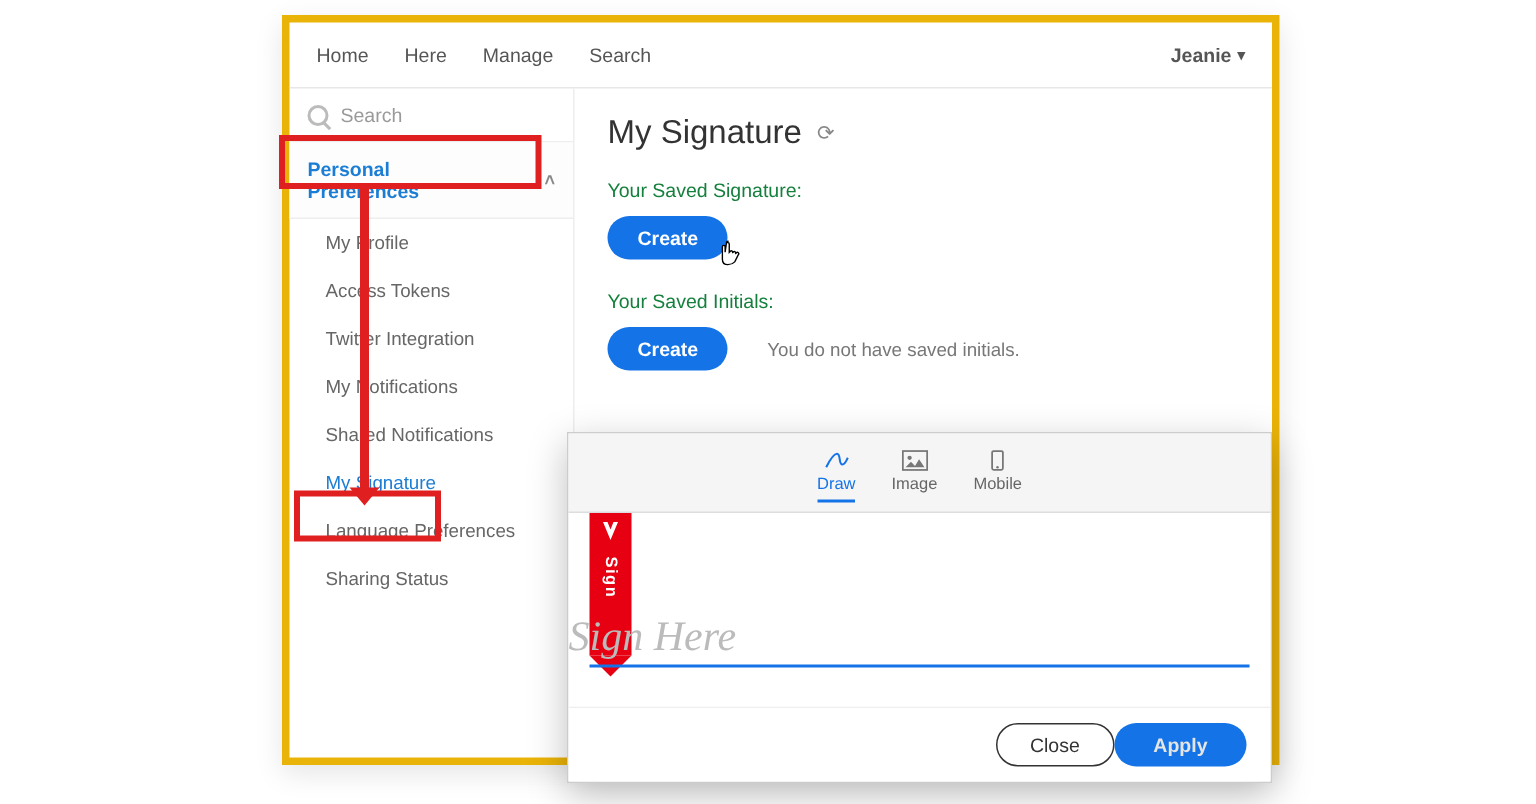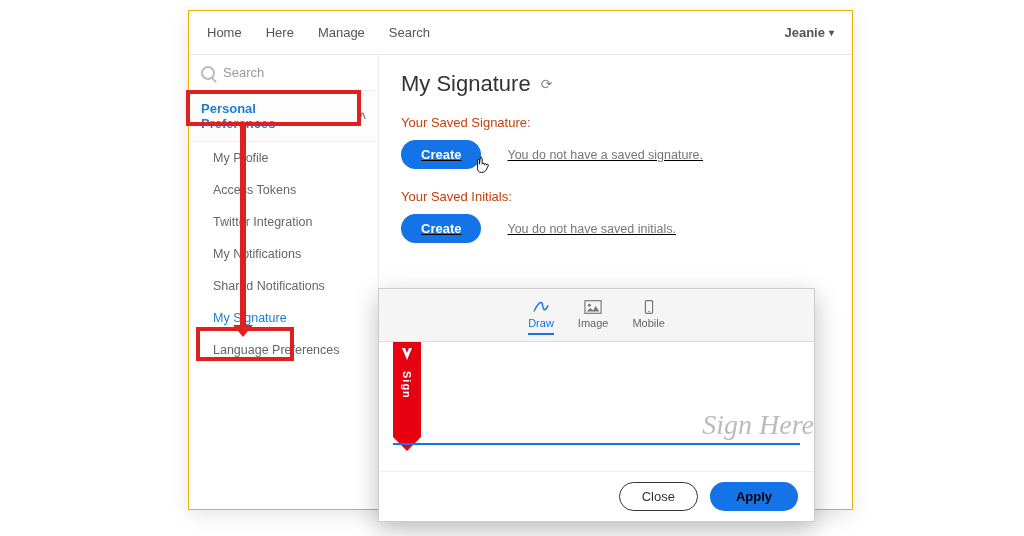--- a/index.html
+++ b/index.html
@@ -1,65 +1,65 @@
 <!DOCTYPE html>
 <html><head>
 <meta charset="utf-8">
 <style>
   * { box-sizing: border-box; margin: 0; padding: 0; font-family: -apple-system, BlinkMacSystemFont, "Segoe UI", Arial, sans-serif; }
   body { background: #fff; width: 1024px; height: 536px; position: relative; overflow: hidden; }
-  .app { position: absolute; left: 188px; top: 10px; width: 665px; height: 500px; background: #fff; border: 1px solid #eab308; box-shadow: 0 6px 18px rgba(0,0,0,0.1); }
+  .app { position: absolute; left: 188px; top: 10px; width: 665px; height: 500px; background: #fff; border: 5px solid #eab308; box-shadow: 0 6px 18px rgba(0,0,0,0.1); }
   .topnav { height: 44px; display: flex; align-items: center; padding: 0 18px; border-bottom: 1px solid #e7e7e7; font-size: 13px; color: #555; }
   .topnav .nav-item { margin-right: 24px; cursor: pointer; }
   .topnav .spacer { flex: 1; }
   .user { display: flex; align-items: center; cursor: pointer; font-weight: bold; }
   .user .caret { margin-left: 4px; font-size: 10px; }
   .body { display: flex; height: calc(100% - 44px); }
   .sidebar { width: 190px; border-right: 1px solid #eee; display: flex; flex-direction: column; }
   .search { display: flex; align-items: flex-end; padding: 10px 12px; color: #999; border-bottom: 1px solid #eee; font-size: 13px; }
   .search-icon { width: 14px; height: 14px; border: 2px solid #bbb; border-radius: 50%; position: relative; margin-right: 8px; }
   .search-icon::after { content:""; position: absolute; width: 6px; height: 2px; background: #bbb; bottom: -3px; right: -4px; transform: rotate(45deg); }
   .section-header { display: flex; align-items: center; justify-content: space-between; padding: 10px 12px; font-size: 13px; font-weight: 600; color: #1b7dd4; cursor: pointer; background: #fdfdfd; border-bottom: 1px solid #eee; gap: 33px; }
   .section-header .chev { color: #888; font-size: 12px; }
   .side-items { display: flex; flex-direction: column; }
   .side-item { padding: 9px 12px 9px 24px; font-size: 12.5px; color: #666; cursor: pointer; }
   .side-item.active { color: #1b7dd4; }
   .main { flex: 1; padding: 16px 22px; }
   .page-title { font-size: 22px; font-weight: 300; color: #333; display: flex; align-items: center; margin-bottom: 18px; }
   .refresh-icon { margin-left: 10px; font-size: 14px; color: #888; cursor: pointer; }
-  .subhead { font-size: 13px; color: #c2410c; margin-bottom: 10px; }
-  .row { display: flex; align-items: center; margin-bottom: 20px; text-decoration: underline; }
+  .subhead { font-size: 13px; color: #15803d; margin-bottom: 10px; }
+  .row { display: flex; align-items: center; margin-bottom: 20px; }
   .btn-primary { background: #1473e6; color: #fff; border: none; border-radius: 16px; padding: 7px 20px; font-size: 13px; cursor: pointer; font-weight: 600; }
   .hint { font-size: 12.5px; color: #777; margin-left: 26px; }
   .cursor { position: absolute; width: 22px; height: 22px; left: 72px; top: 15px; pointer-events: none; }
   .cursor svg { width: 22px; height: 22px; }
 
   
   .red-box { position: absolute; border: 4px solid #e02020; pointer-events: none; }
   .box1 { left: 186px; top: 90px; width: 175px; height: 36px; }
   .box2 { left: 196px; top: 327px; width: 98px; height: 34px; }
   .red-arrow { position: absolute; left: 240px; top: 126px; width: 6px; height: 201px; background: #e02020; pointer-events: none; }
   .red-arrow::after { content:""; position:absolute; bottom:-10px; left:-7px; width:0; height:0; border-left:10px solid transparent; border-right:10px solid transparent; border-top:12px solid #e02020; }
 
   
-  .dialog { position: absolute; left: 378px; top: 288px; width: 437px; height: 234px; background: #fff; border: 1px solid #ccc; box-shadow: 0 8px 24px rgba(0,0,0,0.25); display: flex; flex-direction: column; }
+  .dialog { position: absolute; left: 378px; top: 288px; width: 470px; height: 234px; background: #fff; border: 1px solid #ccc; box-shadow: 0 8px 24px rgba(0,0,0,0.25); display: flex; flex-direction: column; }
   .dialog-tabs { display: flex; justify-content: center; gap: 24px; padding: 10px 0 6px; background: #f5f5f5; border-bottom: 1px solid #ddd; }
   .dtab { display: flex; flex-direction: column; align-items: center; font-size: 11px; color: #666; cursor: pointer; padding-bottom: 4px; }
   .dtab.active { color: #1473e6; border-bottom: 2px solid #1473e6; }
   .dtab .ticon { width: 18px; height: 16px; margin-bottom: 2px; display: flex; align-items: center; justify-content: center; }
   .draw-area { flex: 1; position: relative; background: #fff; }
   .sign-tag { position: absolute; left: 14px; top: 0; width: 28px; height: 95px; background: #e60012; color: #fff; display: flex; flex-direction: column; align-items: center; }
   .sign-tag::after { content:""; position:absolute; bottom:-14px; left:0; width:0; height:0; border-left:14px solid transparent; border-right:14px solid transparent; border-top:14px solid #e60012; }
   .adobe-icon { margin-top: 4px; font-size: 13px; }
   .sign-vert { writing-mode: vertical-rl; font-size: 11px; font-weight: 600; margin-top: 6px; letter-spacing: 1px; }
-  .sign-here { position: absolute; left: 0; right: 0; text-align: right; bottom: 30px; font-family: "Brush Script MT", cursive; font-size: 28px; color: #bbb; font-style: italic; pointer-events: none; }
+  .sign-here { position: absolute; left: 0; right: 0; text-align: left; bottom: 30px; font-family: "Brush Script MT", cursive; font-size: 28px; color: #bbb; font-style: italic; pointer-events: none; }
   .sign-line { position: absolute; left: 14px; right: 14px; bottom: 26px; height: 2px; background: #1473e6; }
-  .dialog-footer { display: flex; justify-content: flex-end; gap: 12px; padding: 10px 16px; background: #fff; border-top: 1px solid #eee; }
+  .dialog-footer { display: flex; justify-content: flex-end; padding: 10px 16px; background: #fff; border-top: 1px solid #eee; }
   .btn-outline { background: #fff; border: 1.5px solid #333; color: #333; border-radius: 16px; padding: 6px 22px; font-size: 13px; cursor: pointer; }
-  .btn-apply { background: #1473e6; color: #000000; border: none; border-radius: 16px; padding: 7px 26px; font-size: 13px; cursor: pointer; font-weight: 600; }
+  .btn-apply { background: #1473e6; color: #e5e5e5; border: none; border-radius: 16px; padding: 7px 26px; font-size: 13px; cursor: pointer; font-weight: 600; }
 </style>
 </head>
 <body>
 
 <div class="app">
   <div class="topnav">
     <span class="nav-item">Home</span>
     <span class="nav-item">Here</span>
     <span class="nav-item">Manage</span>
     <span class="nav-item">Search</span>
@@ -80,31 +80,31 @@
         <span class="chev">˄</span>
       </div>
       <div class="side-items">
         <div class="side-item">My Profile</div>
         <div class="side-item">Access Tokens</div>
         <div class="side-item">Twitter Integration</div>
         <div class="side-item">My Notifications</div>
         <div class="side-item">Shared Notifications</div>
         <div class="side-item active">My Signature</div>
         <div class="side-item">Language Preferences</div>
+        <div class="side-item">Sharing Status</div>
       </div>
     </div>
     <div class="main">
       <div class="page-title">
         <span>My Signature</span>
         <span class="refresh-icon">⟳</span>
       </div>
       <div class="subhead">Your Saved Signature:</div>
       <div class="row" style="position:relative;">
         <button class="btn-primary">Create</button>
-        <span class="hint">You do not have a saved signature.</span>
         <span class="cursor">
           <svg viewBox="0 0 24 24">
               <path fill="#fff" stroke="#000" stroke-width="1" d="M9 3c.6 0 1 .4 1 1v6l.8-.8c.4-.4 1-.4 1.4 0s.4 1 0 1.4l.8-.8c.4-.4 1-.4 1.4 0s.4 1 0 1.4l.8-.8c.4-.4 1-.4 1.4 0s.4 1 0 1.4L14 17c-1 1-2 2-5 2s-4-2-4-4V6c0-.6.4-1 1-1s1 .4 1 1v4l1-7c.1-.6.4-1 1-1z"></path>
             </svg>
         </span>
       </div>
       <div class="subhead">Your Saved Initials:</div>
       <div class="row">
         <button class="btn-primary">Create</button>
         <span class="hint">You do not have saved initials.</span>

